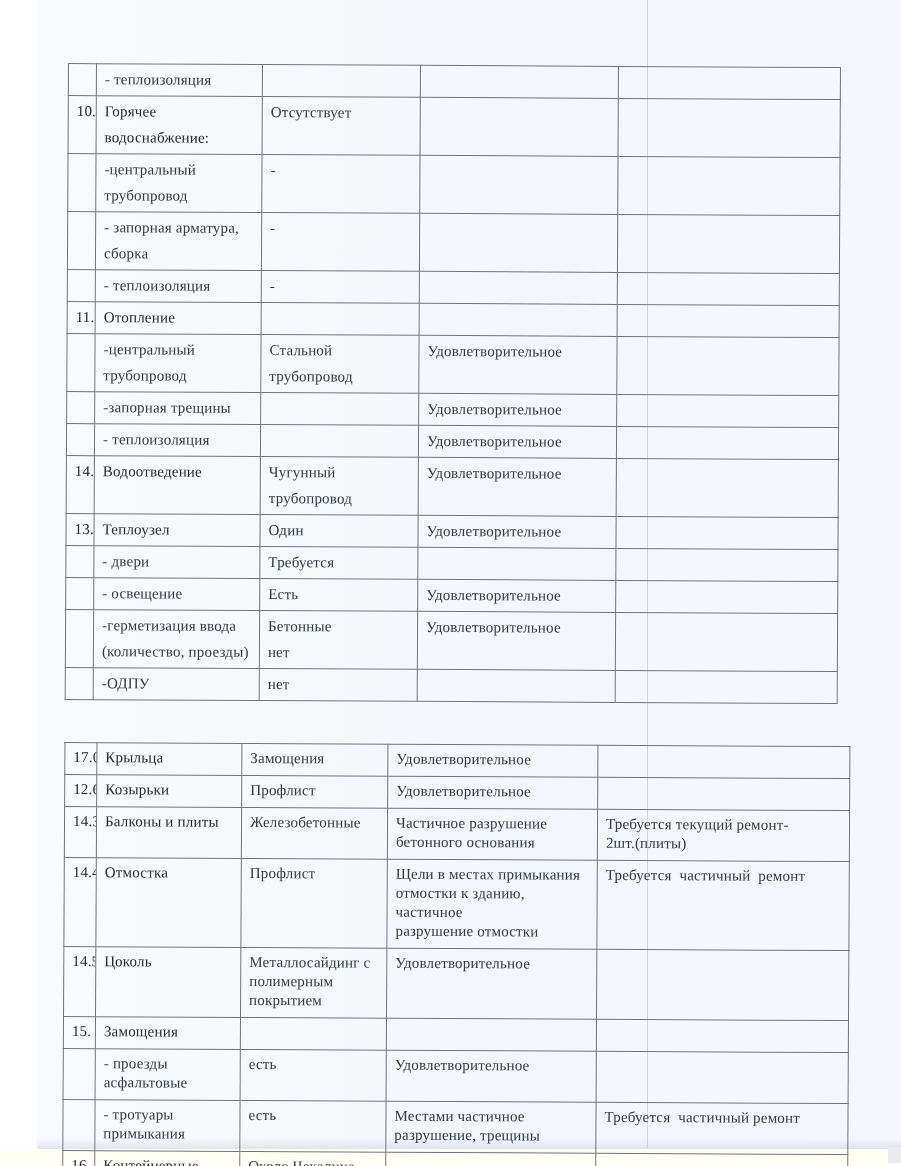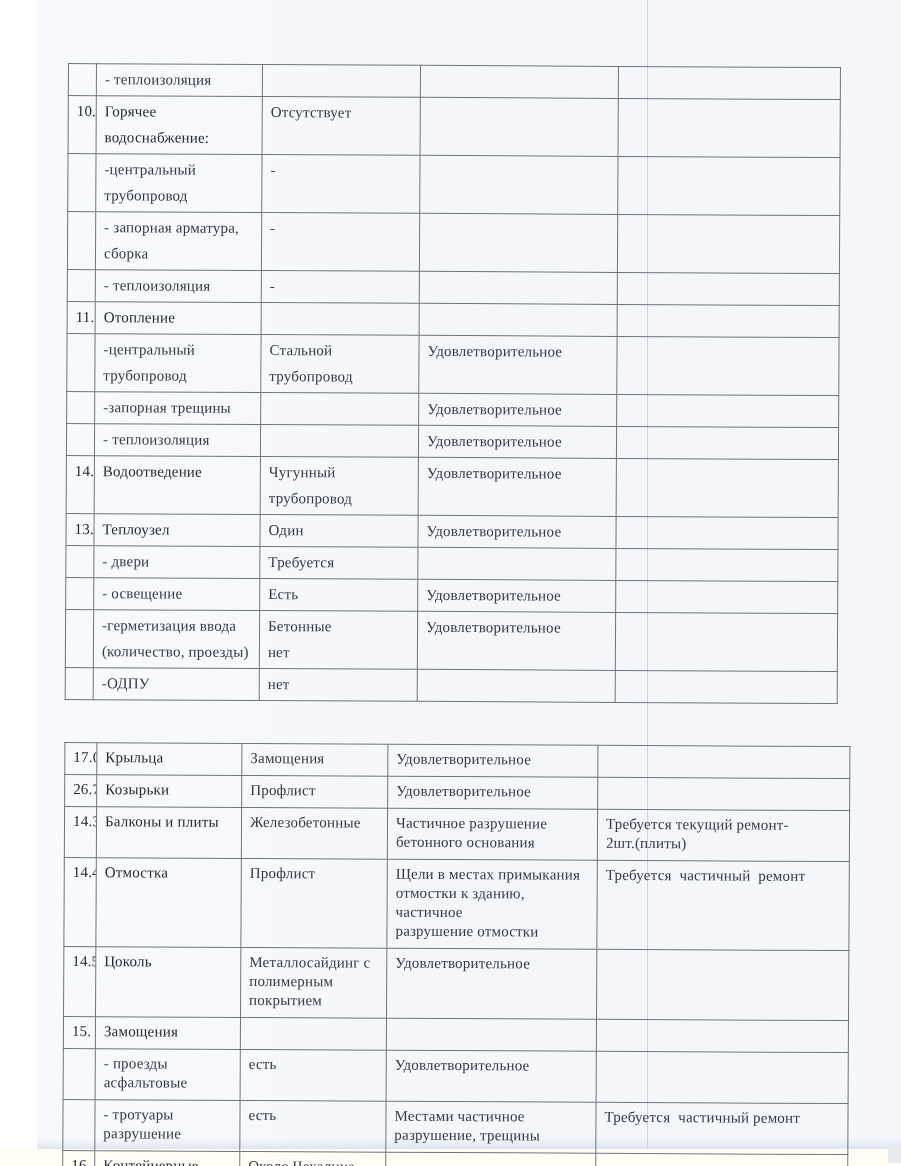--- a/index.html
+++ b/index.html
@@ -197,21 +197,21 @@
     </colgroup>
     <tbody>
         <tr>
           <td class="num b">17.0</td>
           <td class="b">Крыльца</td>
           <td>Замощения</td>
           <td>Удовлетворительное</td>
           <td></td>
         </tr>
         <tr>
-          <td class="num b">26.7</td>
+          <td class="num b">12.6</td>
           <td class="b">Козырьки</td>
           <td>Профлист</td>
           <td>Удовлетворительное</td>
           <td></td>
         </tr>
         <tr>
           <td class="num b">14.3</td>
           <td class="b">Балконы и плиты</td>
           <td>Железобетонные</td>
           <td>Частичное разрушение
@@ -248,21 +248,21 @@
           <td class="num b"></td>
           <td>- проезды
 асфальтовые</td>
           <td>есть</td>
           <td>Удовлетворительное</td>
           <td></td>
         </tr>
         <tr>
           <td class="num b"></td>
           <td>- тротуары
-разрушение</td>
+примыкания</td>
           <td>есть</td>
           <td>Местами частичное
 разрушение, трещины</td>
           <td>Требуется&nbsp; частичный ремонт</td>
         </tr>
         <tr>
           <td class="num b">16.</td>
           <td class="b">Контейнерные
 площадки</td>
           <td>Около Чекалина

